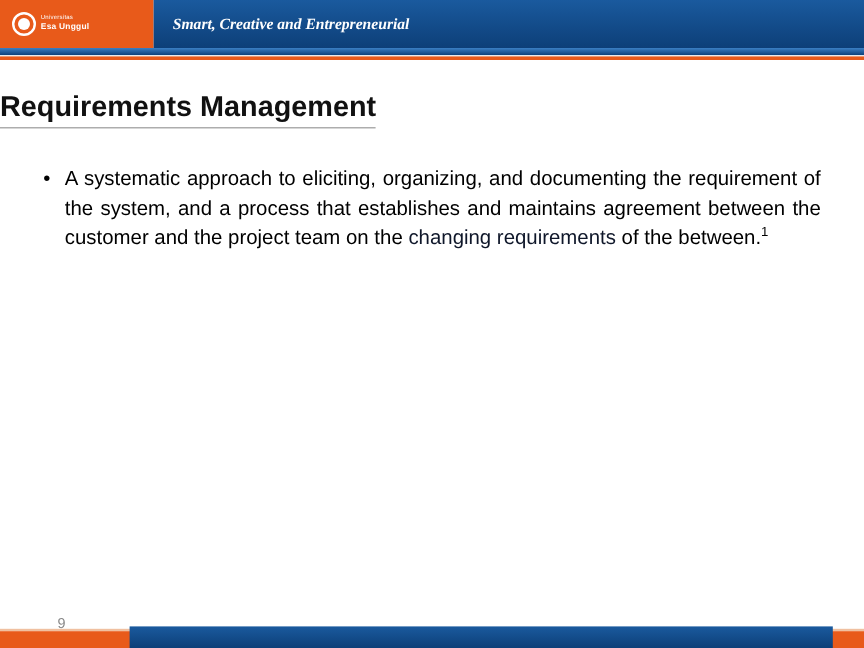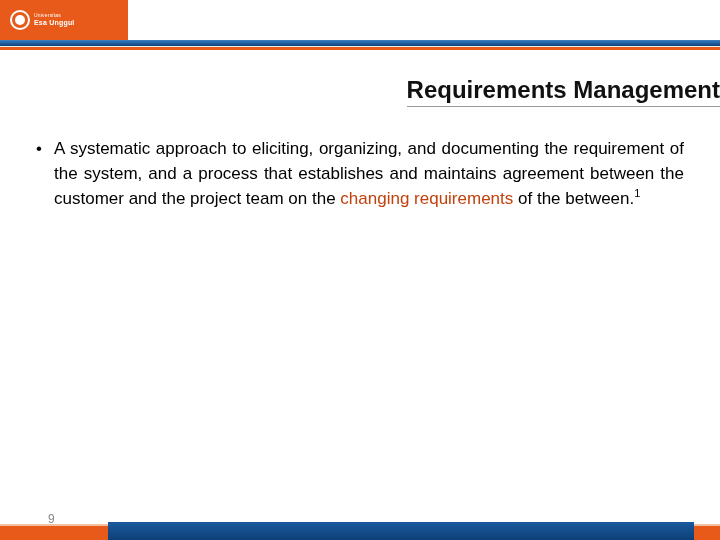--- a/index.html
+++ b/index.html
@@ -79,24 +79,23 @@
     background: #eee;
   }
   .header-orange-stripe {
     position: absolute;
     top: 47px; left: 0; right: 0;
     height: 3px;
     background: #e85a1a;
   }
 
   .title-area {
-    text-align: right;
+    text-align: left;
     padding-top: 28px;
     padding-bottom: 20px;
-    padding-left: 12px;
   }
   .title {
     font-size: 24px;
     font-weight: bold;
     color: #111;
     display: inline-block;
     border-bottom: 1px solid #999;
     padding: 0 0 2px 0;
   }
 
@@ -116,21 +115,21 @@
     text-align: left;
   }
   .bullet-text {
     flex: 1;
     font-size: 17px;
     line-height: 1.45;
     color: #000;
     text-align: justify;
   }
   .highlight {
-    color: #c2410c;
+    color: #0f172a;
   }
   .footnote-mark {
     font-size: 11px;
     vertical-align: super;
   }
 
   .footer {
     position: absolute;
     bottom: 0; left: 0; right: 0;
     height: 26px;
@@ -165,20 +164,23 @@
 <body>
 
 <div class="header">
   <div class="header-orange">
     <div class="logo-circle"></div>
     <div class="logo-text">
       <span class="uni">Universitas</span>
       <span>Esa Unggul</span>
     </div>
   </div>
+  <div class="header-blue">
+    <span class="tagline">Smart, Creative and Entrepreneurial</span>
+  </div>
   <div class="header-darkblue-stripe"></div>
   <div class="header-white-line"></div>
   <div class="header-orange-stripe"></div>
 </div>
 
 <div class="title-area">
   <span class="title">Requirements Management</span>
 </div>
 
 <div class="content">

